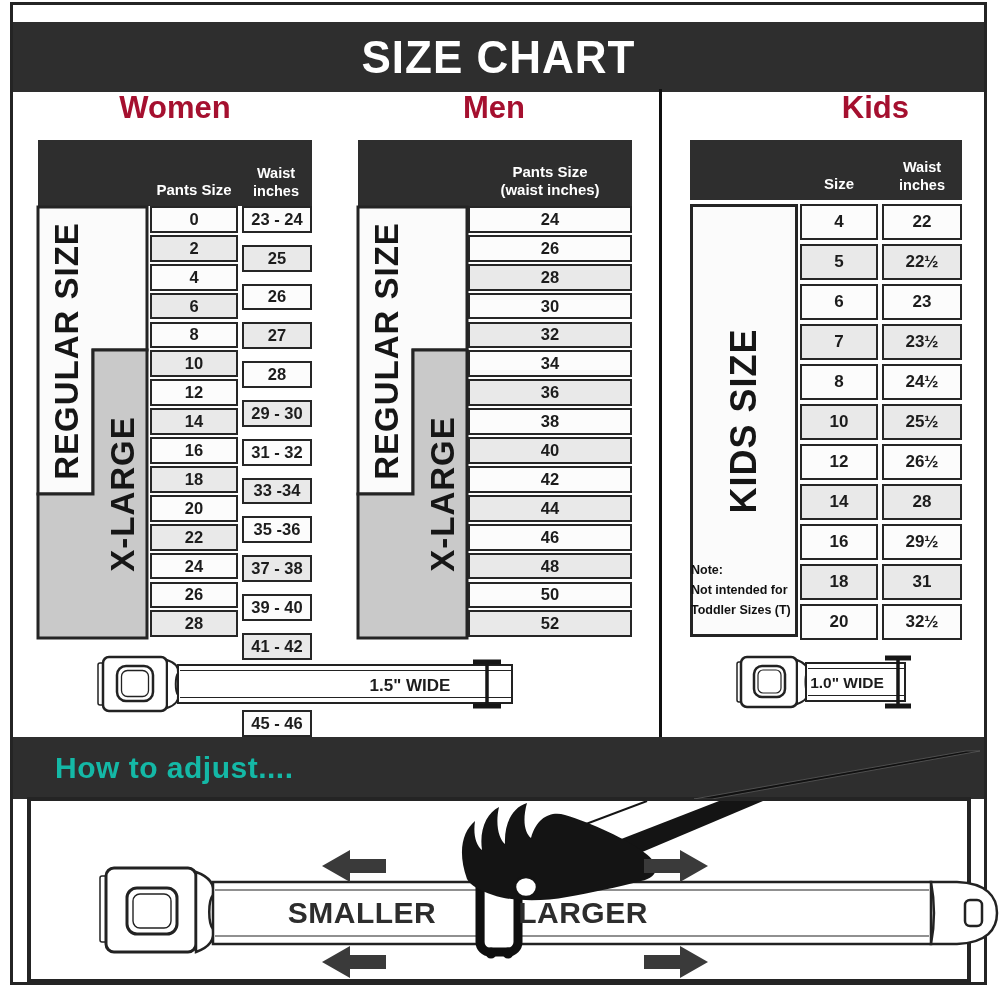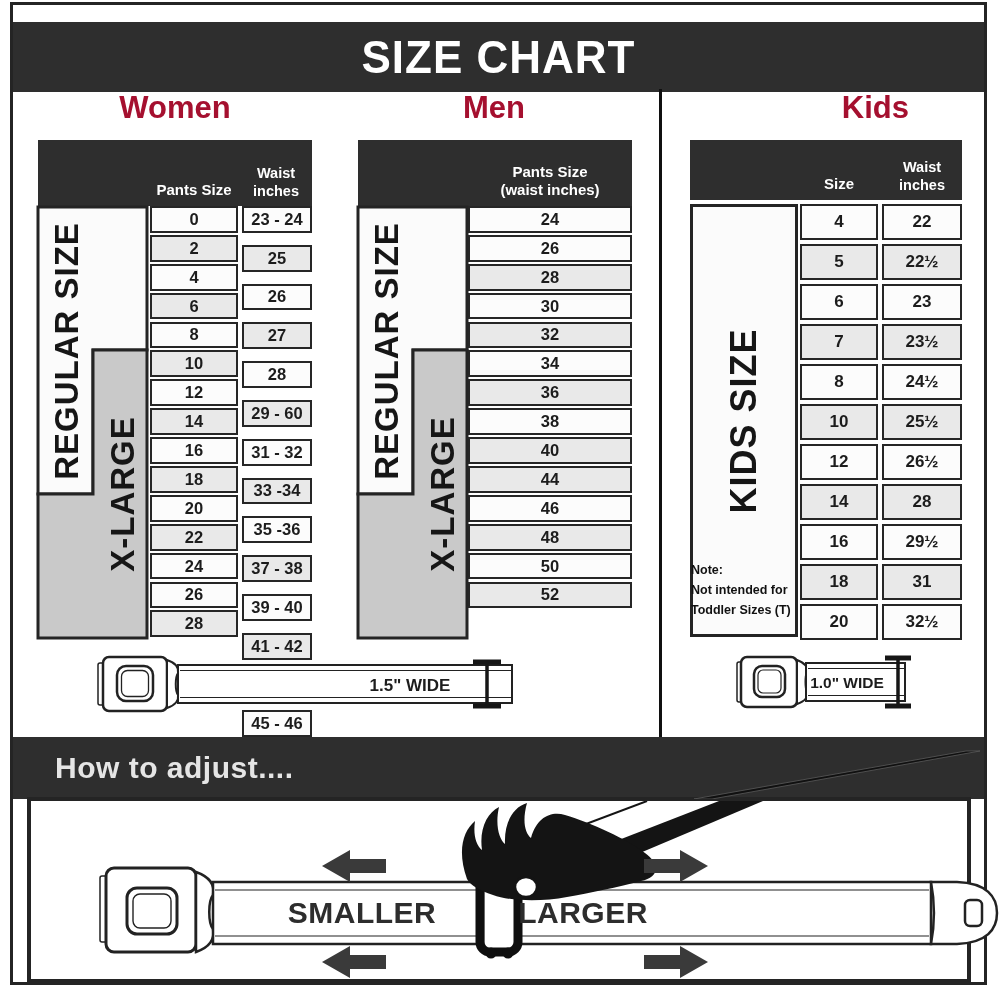--- a/index.html
+++ b/index.html
@@ -48,21 +48,21 @@
                 color:#161616;letter-spacing:1px;}
   .k-note{left:691px;top:560px;width:112px;font-size:12.5px;font-weight:bold;line-height:1.6;
           white-space:pre-line;text-align:left;color:#111;z-index:3;}
   
   .belt-a{left:95px;top:653px;}
   .belt-k{left:735px;top:653px;}
   .belt-label{font:bold 17px "Liberation Sans",sans-serif;fill:#1d1d1d;}
   .belt-label-sm{font:bold 15.5px "Liberation Sans",sans-serif;fill:#1d1d1d;}
   
   .adjust-band{left:13px;top:737px;width:971px;height:62px;display:flex;align-items:center;}
-  .adjust-heading{color:#e5e5e5;font-size:30px;font-weight:bold;padding-left:42px;letter-spacing:0.5px;}
+  .adjust-heading{color:#14b8a6;font-size:30px;font-weight:bold;padding-left:42px;letter-spacing:0.5px;}
   .band-strap{left:690px;top:738px;z-index:2;}
   .adjust-box{left:27px;top:797px;width:944px;height:186px;border:4px solid #242424;background:#fff;padding-left:48px;}
   .adj-label{font:bold 30px "Liberation Sans",sans-serif;fill:#2d2d2d;letter-spacing:0.5px;}
 </style>
 </head>
 <body>
 
 <div class="canvas">
 
   <div class="abs frame"></div>
@@ -103,21 +103,21 @@
       <div class="cell">24</div>
       <div class="cell">26</div>
       <div class="cell shaded">28</div>
     </div>
   <div class="abs col w2">
       <div class="cell">23 - 24</div>
       <div class="cell shaded">25</div>
       <div class="cell">26</div>
       <div class="cell shaded">27</div>
       <div class="cell">28</div>
-      <div class="cell shaded">29 - 60</div>
+      <div class="cell shaded">29 - 30</div>
       <div class="cell">31 - 32</div>
       <div class="cell shaded">33 -34</div>
       <div class="cell">35 -36</div>
       <div class="cell shaded">37 - 38</div>
       <div class="cell">39 - 40</div>
       <div class="cell shaded">41 - 42</div>
       <div class="cell">43 - 44</div>
       <div class="cell">45 - 46</div>
       <div class="cell shaded">47 - 48</div>
     </div>
@@ -134,20 +134,21 @@
   <div class="abs col m1">
       <div class="cell">24</div>
       <div class="cell">26</div>
       <div class="cell shaded">28</div>
       <div class="cell">30</div>
       <div class="cell shaded">32</div>
       <div class="cell">34</div>
       <div class="cell shaded">36</div>
       <div class="cell">38</div>
       <div class="cell shaded">40</div>
+      <div class="cell">42</div>
       <div class="cell shaded">44</div>
       <div class="cell">46</div>
       <div class="cell shaded">48</div>
       <div class="cell">50</div>
       <div class="cell shaded">52</div>
     </div>
 
   <div class="abs dark k-hblock"></div>
   <div class="abs hdr k-c1h">Size</div>
   <div class="abs hdr k-c2h">Waist

